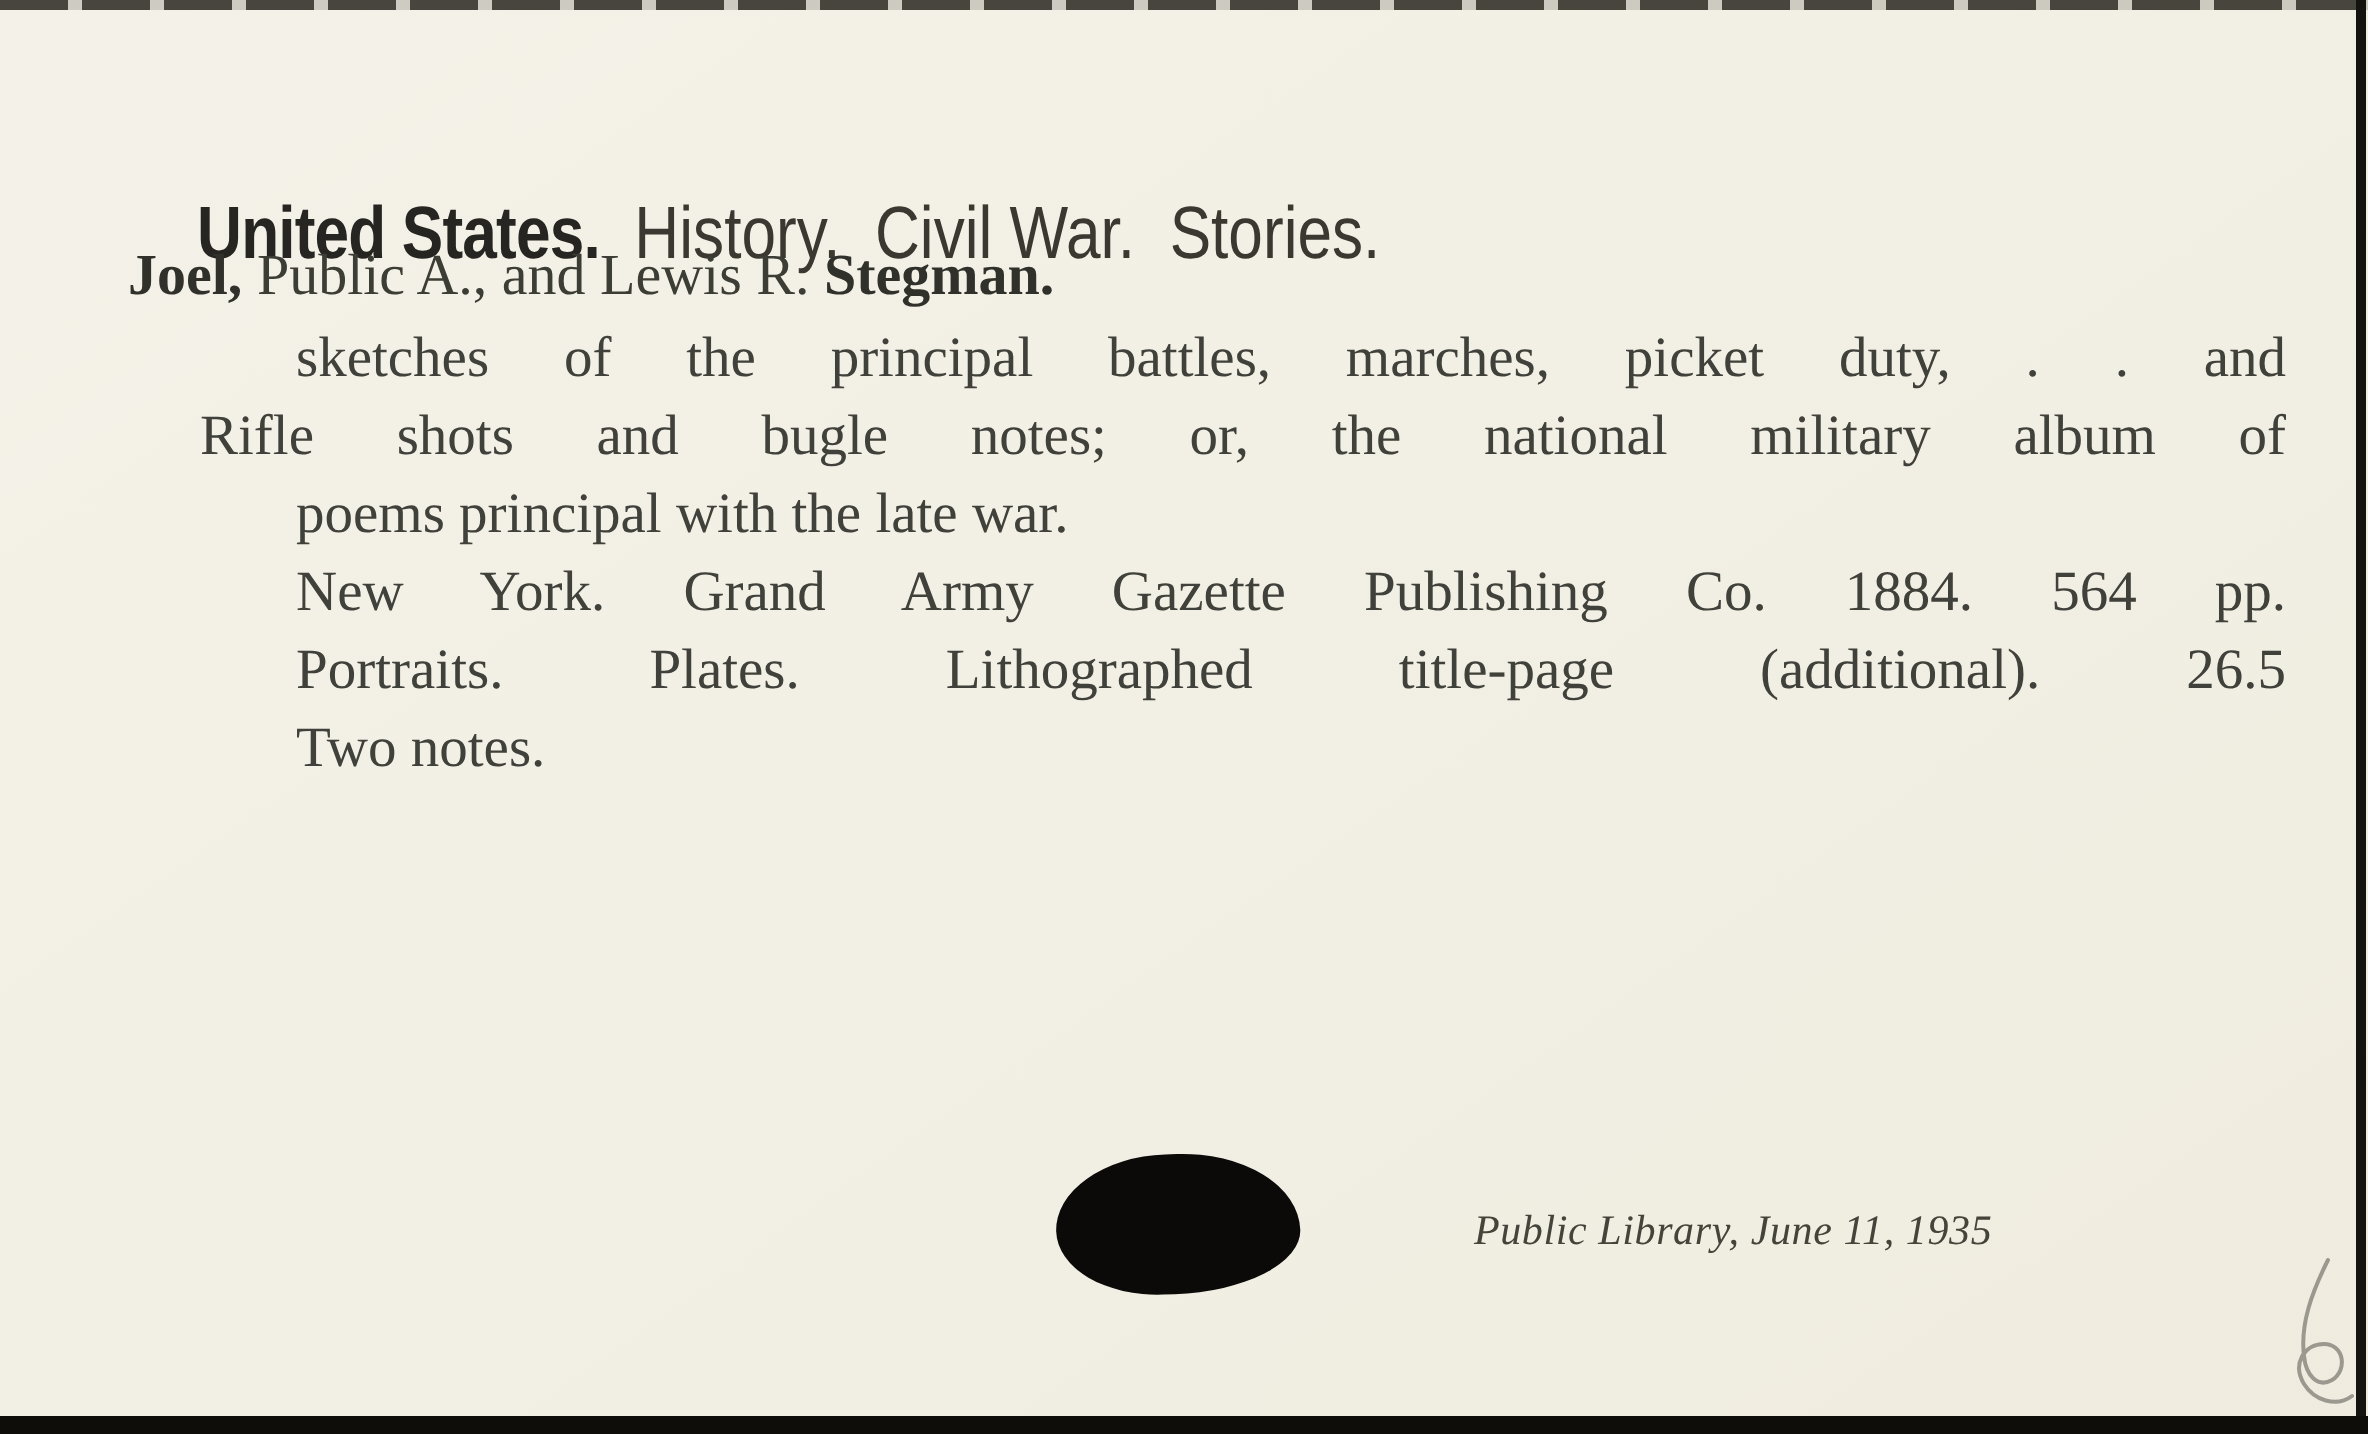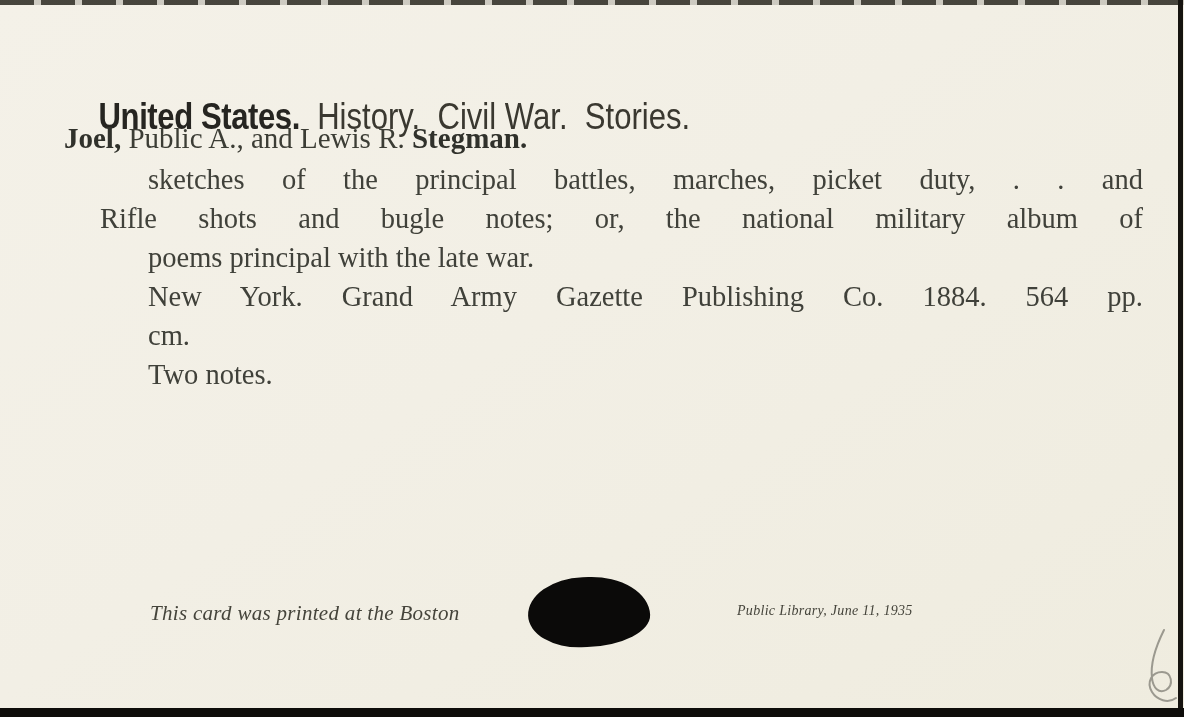--- a/index.html
+++ b/index.html
@@ -54,21 +54,21 @@
   .line.justify{text-align:justify;text-align-last:justify;}
   .line.first-indent{padding-left:36px;}
   .line.hang-indent{padding-left:84px;}
   
   .stamp-left{
     position:absolute;top:601px;left:150px;
     font-style:italic;font-size:21px;color:#45443b;letter-spacing:.3px;
   }
   .stamp-right{
     position:absolute;top:603px;left:737px;
-    font-style:italic;font-size:14px;color:#45443b;letter-spacing:.3px;
+    font-style:italic;font-size:21px;color:#45443b;letter-spacing:.3px;
   }
   .redaction{
     position:absolute;top:577px;left:528px;width:122px;height:70px;
     background:#0b0a09;
     border-radius:48% 52% 55% 45% / 55% 60% 45% 50%;
     transform:rotate(-2deg);
   }
   
   .tracing{
     position:absolute;top:638px;left:62px;width:1060px;
@@ -92,25 +92,24 @@
 
   <div class="entry-row">
     <span><span class="entry-bold">Joel,</span><span> Public A., and Lewis R. </span><span class="entry-bold">Stegman.</span></span>
   </div>
 
   <div class="body-block">
     <span class="line justify hang-indent">sketches of the principal battles, marches, picket duty, . . and</span>
     <span class="line justify first-indent">Rifle shots and bugle notes; or, the national military album of</span>
     <span class="line hang-indent">poems principal with the late war.</span>
     <span class="line justify hang-indent">New York. Grand Army Gazette Publishing Co. 1884. 564 pp.</span>
-    <span class="line hang-indent">cm.</span>
+    <span class="line justify hang-indent">Portraits. Plates. Lithographed title-page (additional). 26.5</span>
     <span class="line hang-indent">Two notes.</span>
   </div>
 
-  <span class="stamp-left">This card was printed at the Boston</span>
   <div class="redaction"></div>
   <span class="stamp-right">Public Library, June 11, 1935</span>
 
   <div class="tracing">
     <span class="line">D7368 — T.r. — Jt. auth. — United States. Hist. Civil War. Poetry and song. —</span>
     
   </div>
 
   <svg class="pencil-mark" viewBox="0 0 56 84">
     <path d="M38 2 C30 18, 24 34, 26 50 C27 60, 33 66, 40 62 C48 57, 46 44, 36 44 C26 44, 20 54, 26 64 C31 72, 42 76, 50 70" fill="none" stroke="#9b998f" stroke-width="2" stroke-linecap="round"></path>

